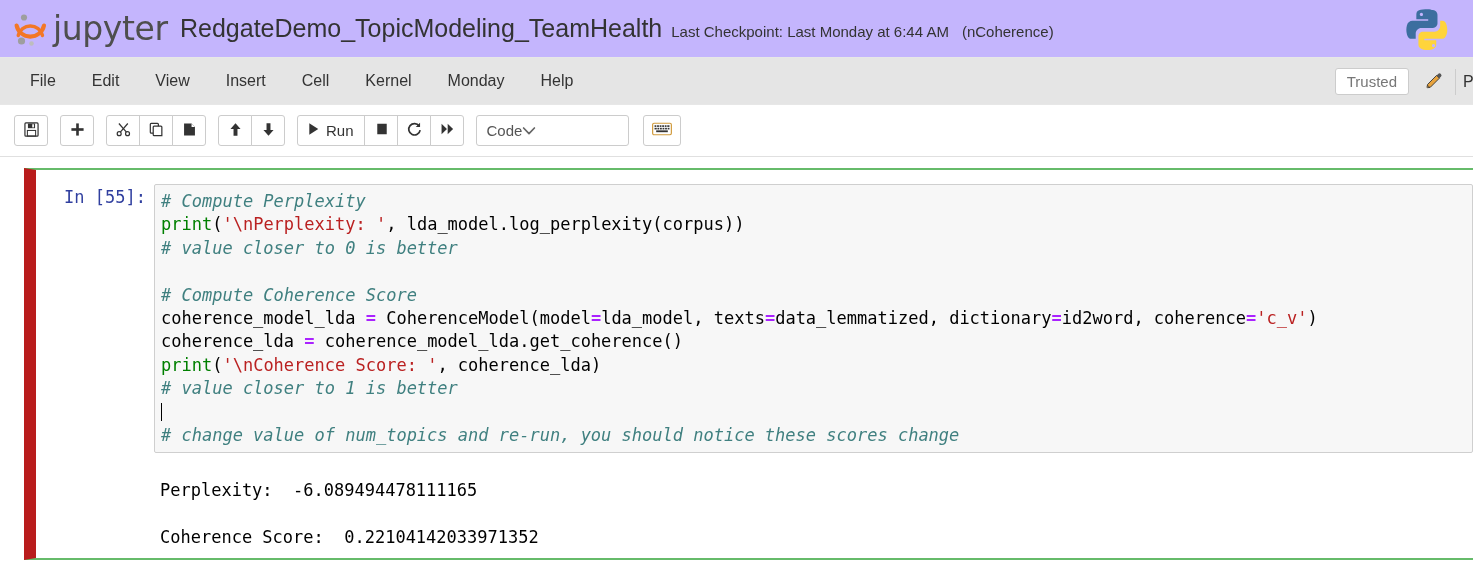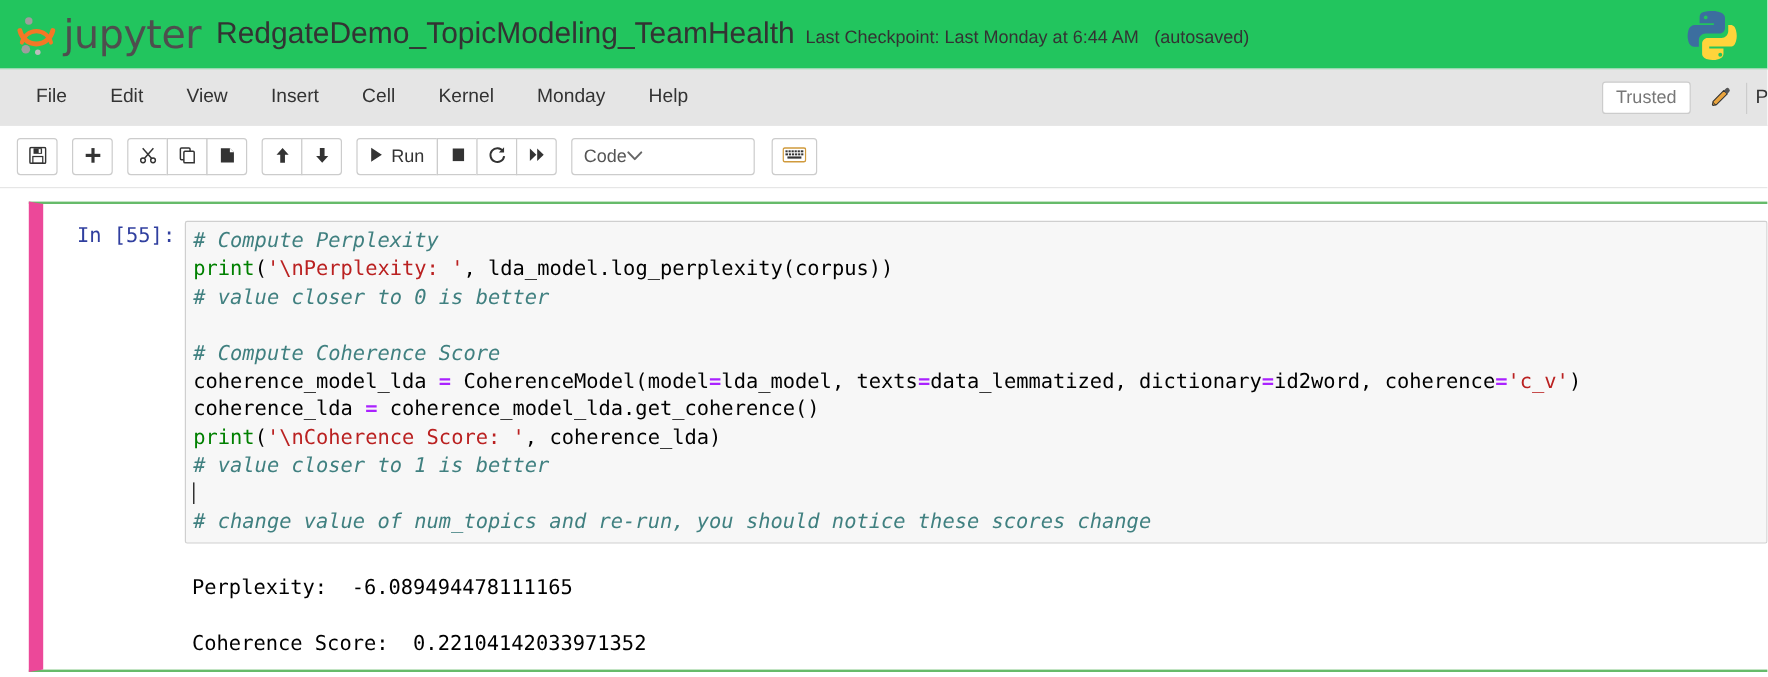--- a/index.html
+++ b/index.html
@@ -8,21 +8,21 @@
     width: 1473px; height: 564px;
     background: #ffffff;
     font-family: "Liberation Sans", sans-serif;
     overflow: hidden;
   }
 
   
   #header {
     position: relative;
     height: 58px;
-    background: #22c55e;
+    background: #c4b5fd;
     border-bottom: 1px solid #e7e7e7;
     display: flex;
     align-items: center;
     padding-left: 14px;
   }
   #jupyter-logo {
     width: 148px; height: 44px;
     display: flex; align-items: center;
     flex: 0 0 auto;
   }
@@ -164,21 +164,21 @@
   #notebook-body {
     position: relative;
     background: #ffffff;
     height: 406px;
     padding-top: 11px;
   }
   #cell {
     position: relative;
     margin-left: 24px;
     margin-right: 0px;
-    border-left: 12px solid #ec4899;
+    border-left: 12px solid #b91c1c;
     border-top: 2px solid #66bb6a;
     border-bottom: 2px solid #66bb6a;
     padding: 8px 0 8px 0;
     min-height: 392px;
   }
   #cell-inner {
     display: flex;
     align-items: flex-start;
     padding-top: 6px;
   }
@@ -251,21 +251,21 @@
         <circle cx="17.5" cy="32.5" r="2.3" fill="#bdbdbd"></circle>
         <path d="M2.6 14.5 A14 14 0 0 0 30 14.5" fill="none" stroke="#f37726" stroke-width="4.1" stroke-linecap="round"></path>
         <path d="M4.2 24.5 A12.5 12.5 0 0 1 28.5 24.5" fill="none" stroke="#f37726" stroke-width="3.4" stroke-linecap="round"></path>
       </svg>
     </span>
     <span class="logo-word">jupyter</span>
   </div>
 
   <div id="notebook-name">RedgateDemo_TopicModeling_TeamHealth</div>
   <div id="checkpoint-text">Last Checkpoint: Last Monday at 6:44 AM</div>
-  <div id="autosave-text">(autosaved)</div>
+  <div id="autosave-text">(nCoherence)</div>
 
   <div id="kernel-logo">
     <svg width="50" height="50" viewBox="0 0 48 48">
       <path d="M23.9 4c-3.6 0-6.6.3-8.5 1-1.9.6-2.6 2-2.6 4.4v4.3h11.4v1.5H9.1c-2.5 0-4.6 1.5-5.3 4.3-.8 3.3-.8 5.3 0 8.7.6 2.5 2.1 4.3 4.5 4.3h3.9v-5.2c0-2.8 2.4-5.3 5.3-5.3h11.3c2.4 0 4.3-2 4.3-4.4V9.4c0-2.3-2-4.1-4.3-4.5-1.5-.3-3-.9-4.9-.9zm-6.2 3.5c.8 0 1.5.7 1.5 1.6s-.7 1.5-1.5 1.5c-.9 0-1.6-.7-1.6-1.5s.7-1.6 1.6-1.6z" fill="#3c6e9f"></path>
       <path d="M35.7 15.2v5c0 2.9-2.5 5.4-5.3 5.4H19.1c-2.3 0-4.3 2-4.3 4.4v8.2c0 2.3 2 3.7 4.3 4.4 2.7.8 5.3 1 8.5 0 2.2-.6 4.3-1.9 4.3-4.4v-4.3H20.5v-1.5h17.1c2.5 0 3.4-1.7 4.3-4.3.9-2.7.8-5.3 0-8.7-.6-2.5-1.8-4.3-4.3-4.3h-1.9zM29.3 37.4c.9 0 1.6.7 1.6 1.5s-.7 1.6-1.6 1.6c-.8 0-1.5-.7-1.5-1.6s.7-1.5 1.5-1.5z" fill="#ffd43b"></path>
     </svg>
   </div>
 </div>
 
 <div id="menubar">

